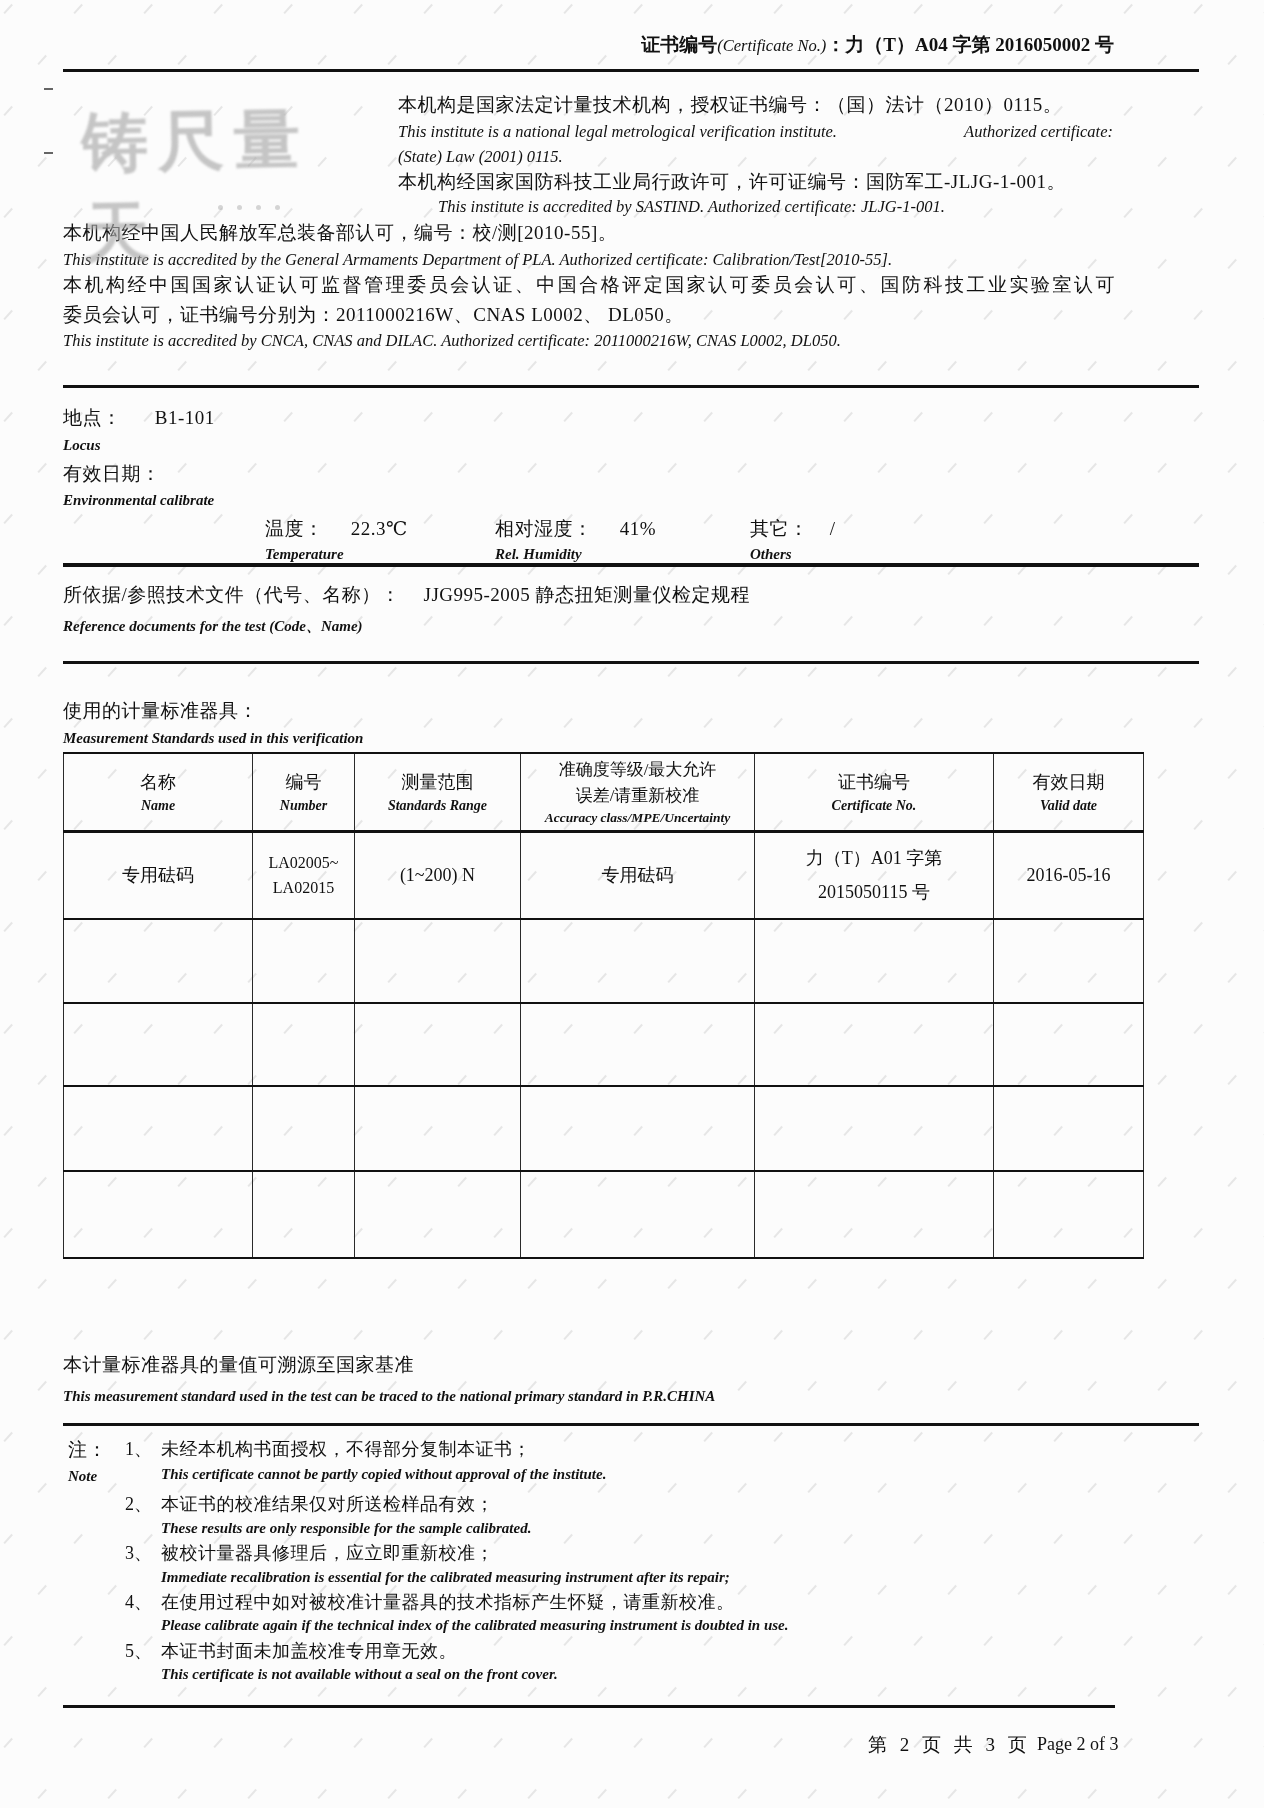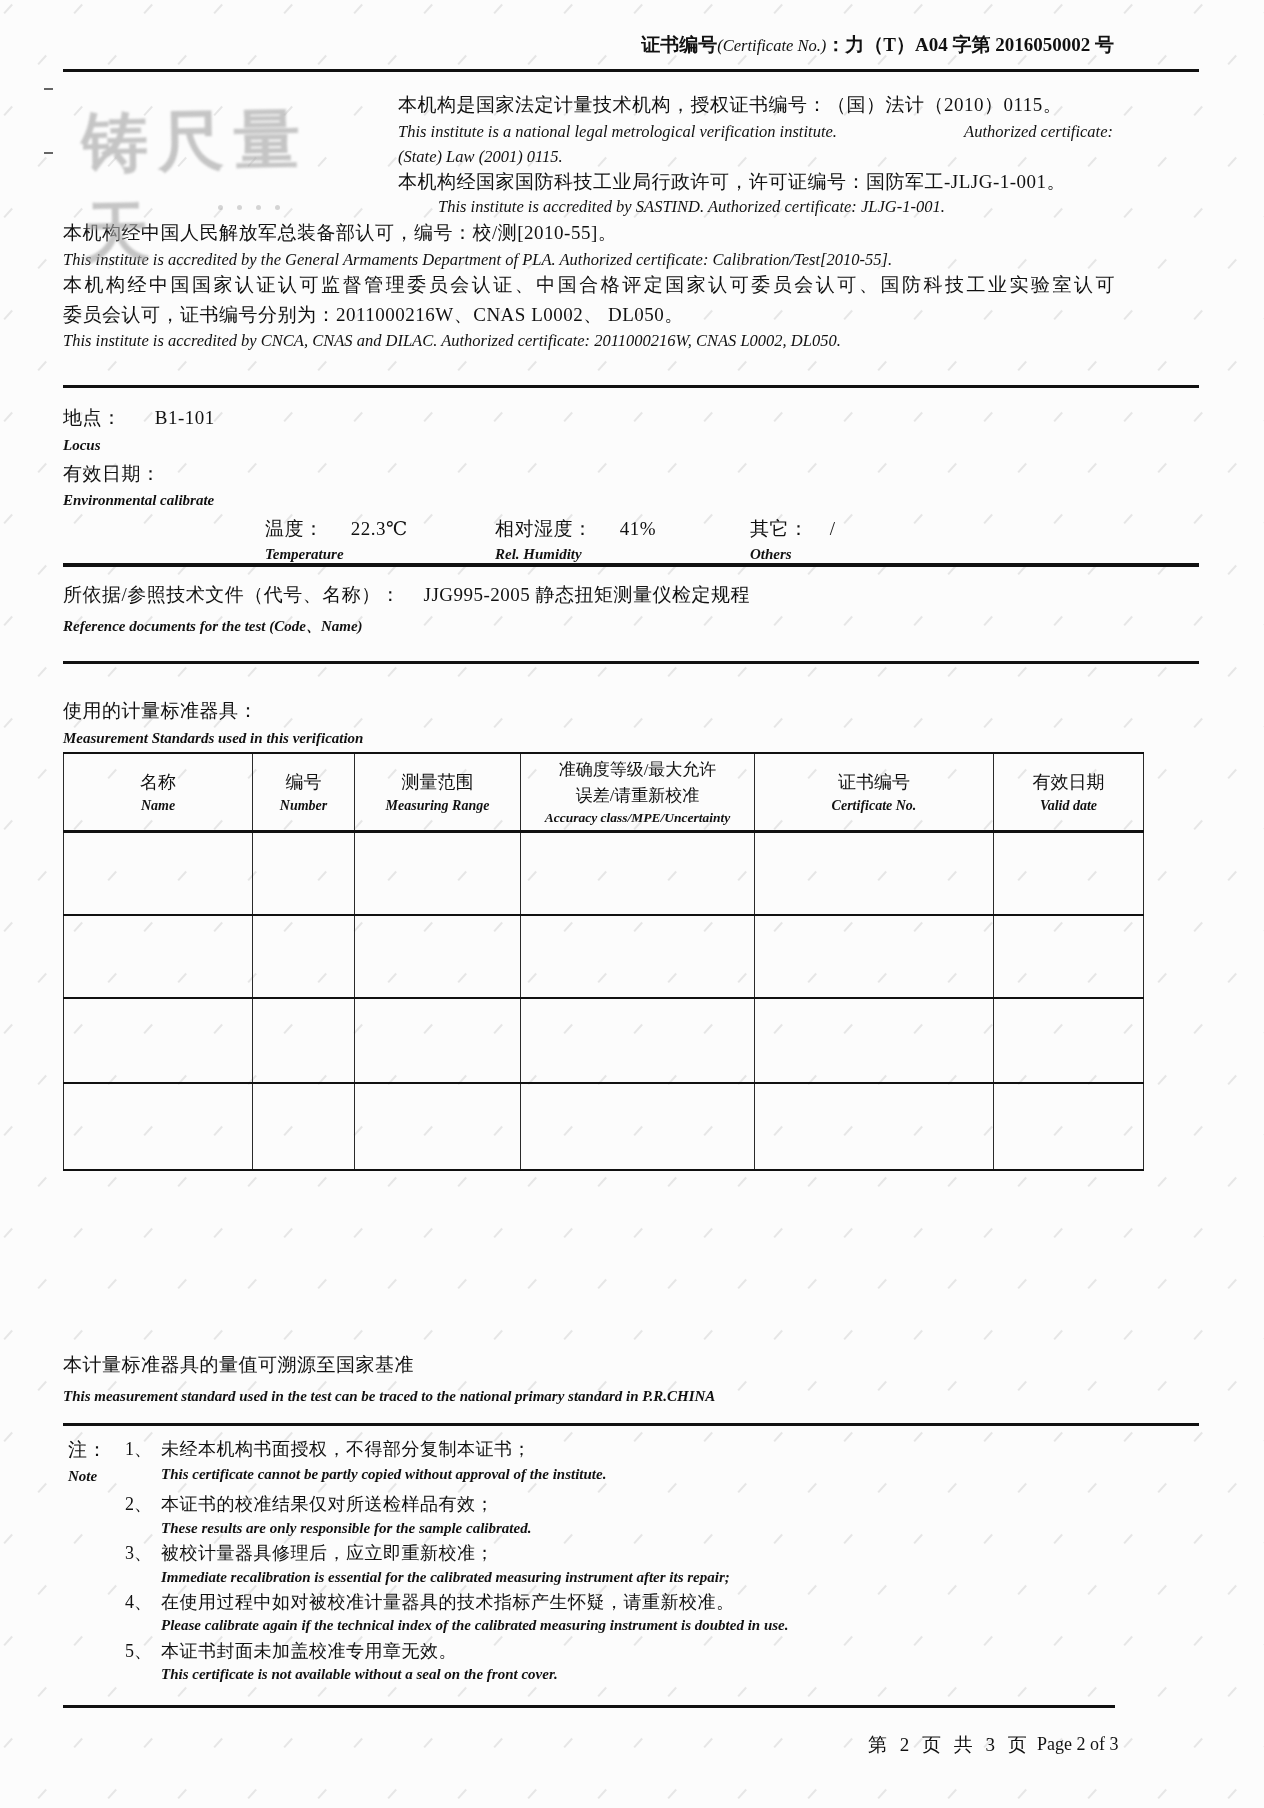--- a/index.html
+++ b/index.html
@@ -798,38 +798,48 @@
           <td>
               <div class="th-zh">名称</div>
               <div class="th-en">Name</div>
             </td>
           <td>
               <div class="th-zh">编号</div>
               <div class="th-en">Number</div>
             </td>
           <td>
               <div class="th-zh">测量范围</div>
-              <div class="th-en">Measuring Range</div>
+              <div class="th-en">Standards Range</div>
             </td>
           <td>
               <div class="th-zh" style="font-size:17px;">准确度等级/最大允许
 误差/请重新校准</div>
               <div class="th-en" style="font-size:13.5px;">Accuracy class/MPE/Uncertainty</div>
             </td>
           <td>
               <div class="th-zh">证书编号</div>
               <div class="th-en">Certificate No.</div>
             </td>
           <td>
               <div class="th-zh">有效日期</div>
               <div class="th-en">Valid date</div>
             </td>
         </tr>
       </thead>
       <tbody>
+        <tr style="height:88px">
+          <td><span class="cell-zh">专用砝码</span></td>
+          <td><span class="cell-zh" style="font-size:16px;line-height:1.6;">LA02005~
+LA02015</span></td>
+          <td><span class="cell-zh">(1~200) N</span></td>
+          <td><span class="cell-zh">专用砝码</span></td>
+          <td><span class="cell-zh">力（T）A01 字第
+2015050115 号</span></td>
+          <td><span class="cell-zh">2016-05-16</span></td>
+        </tr>
         <tr style="height:84px">
           <td><span class="cell-zh"></span></td>
           <td><span class="cell-zh"></span></td>
           <td><span class="cell-zh"></span></td>
           <td><span class="cell-zh"></span></td>
           <td><span class="cell-zh"></span></td>
           <td><span class="cell-zh"></span></td>
         </tr>
         <tr style="height:83px">
           <td><span class="cell-zh"></span></td>

